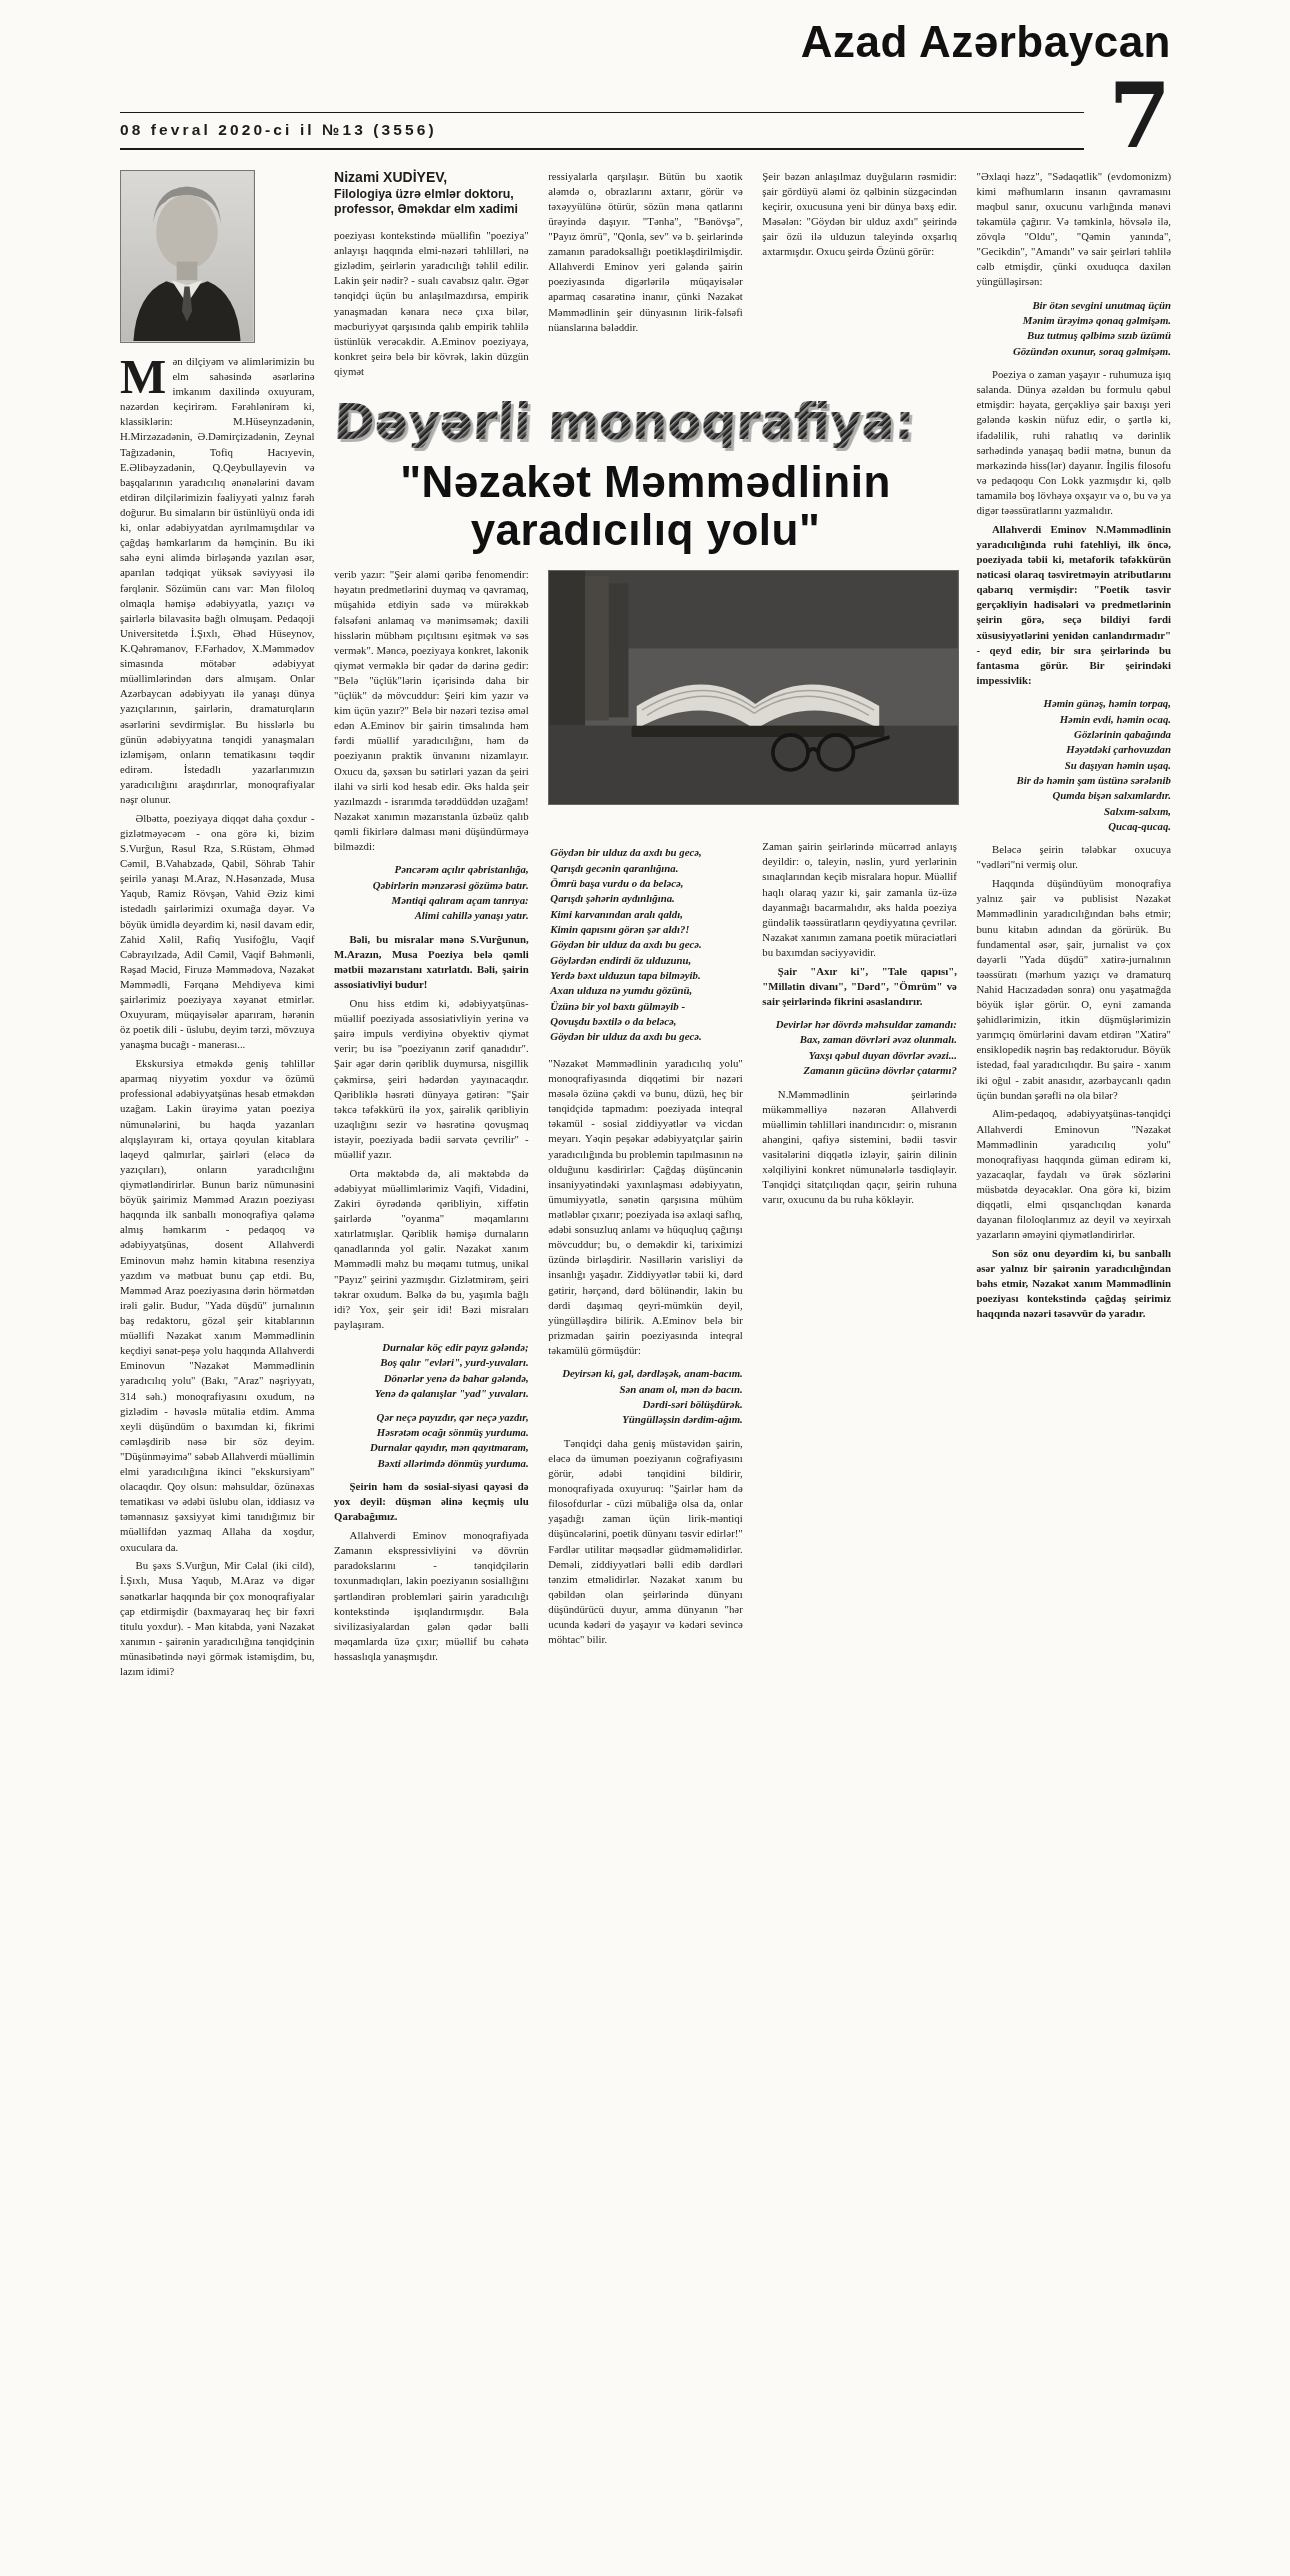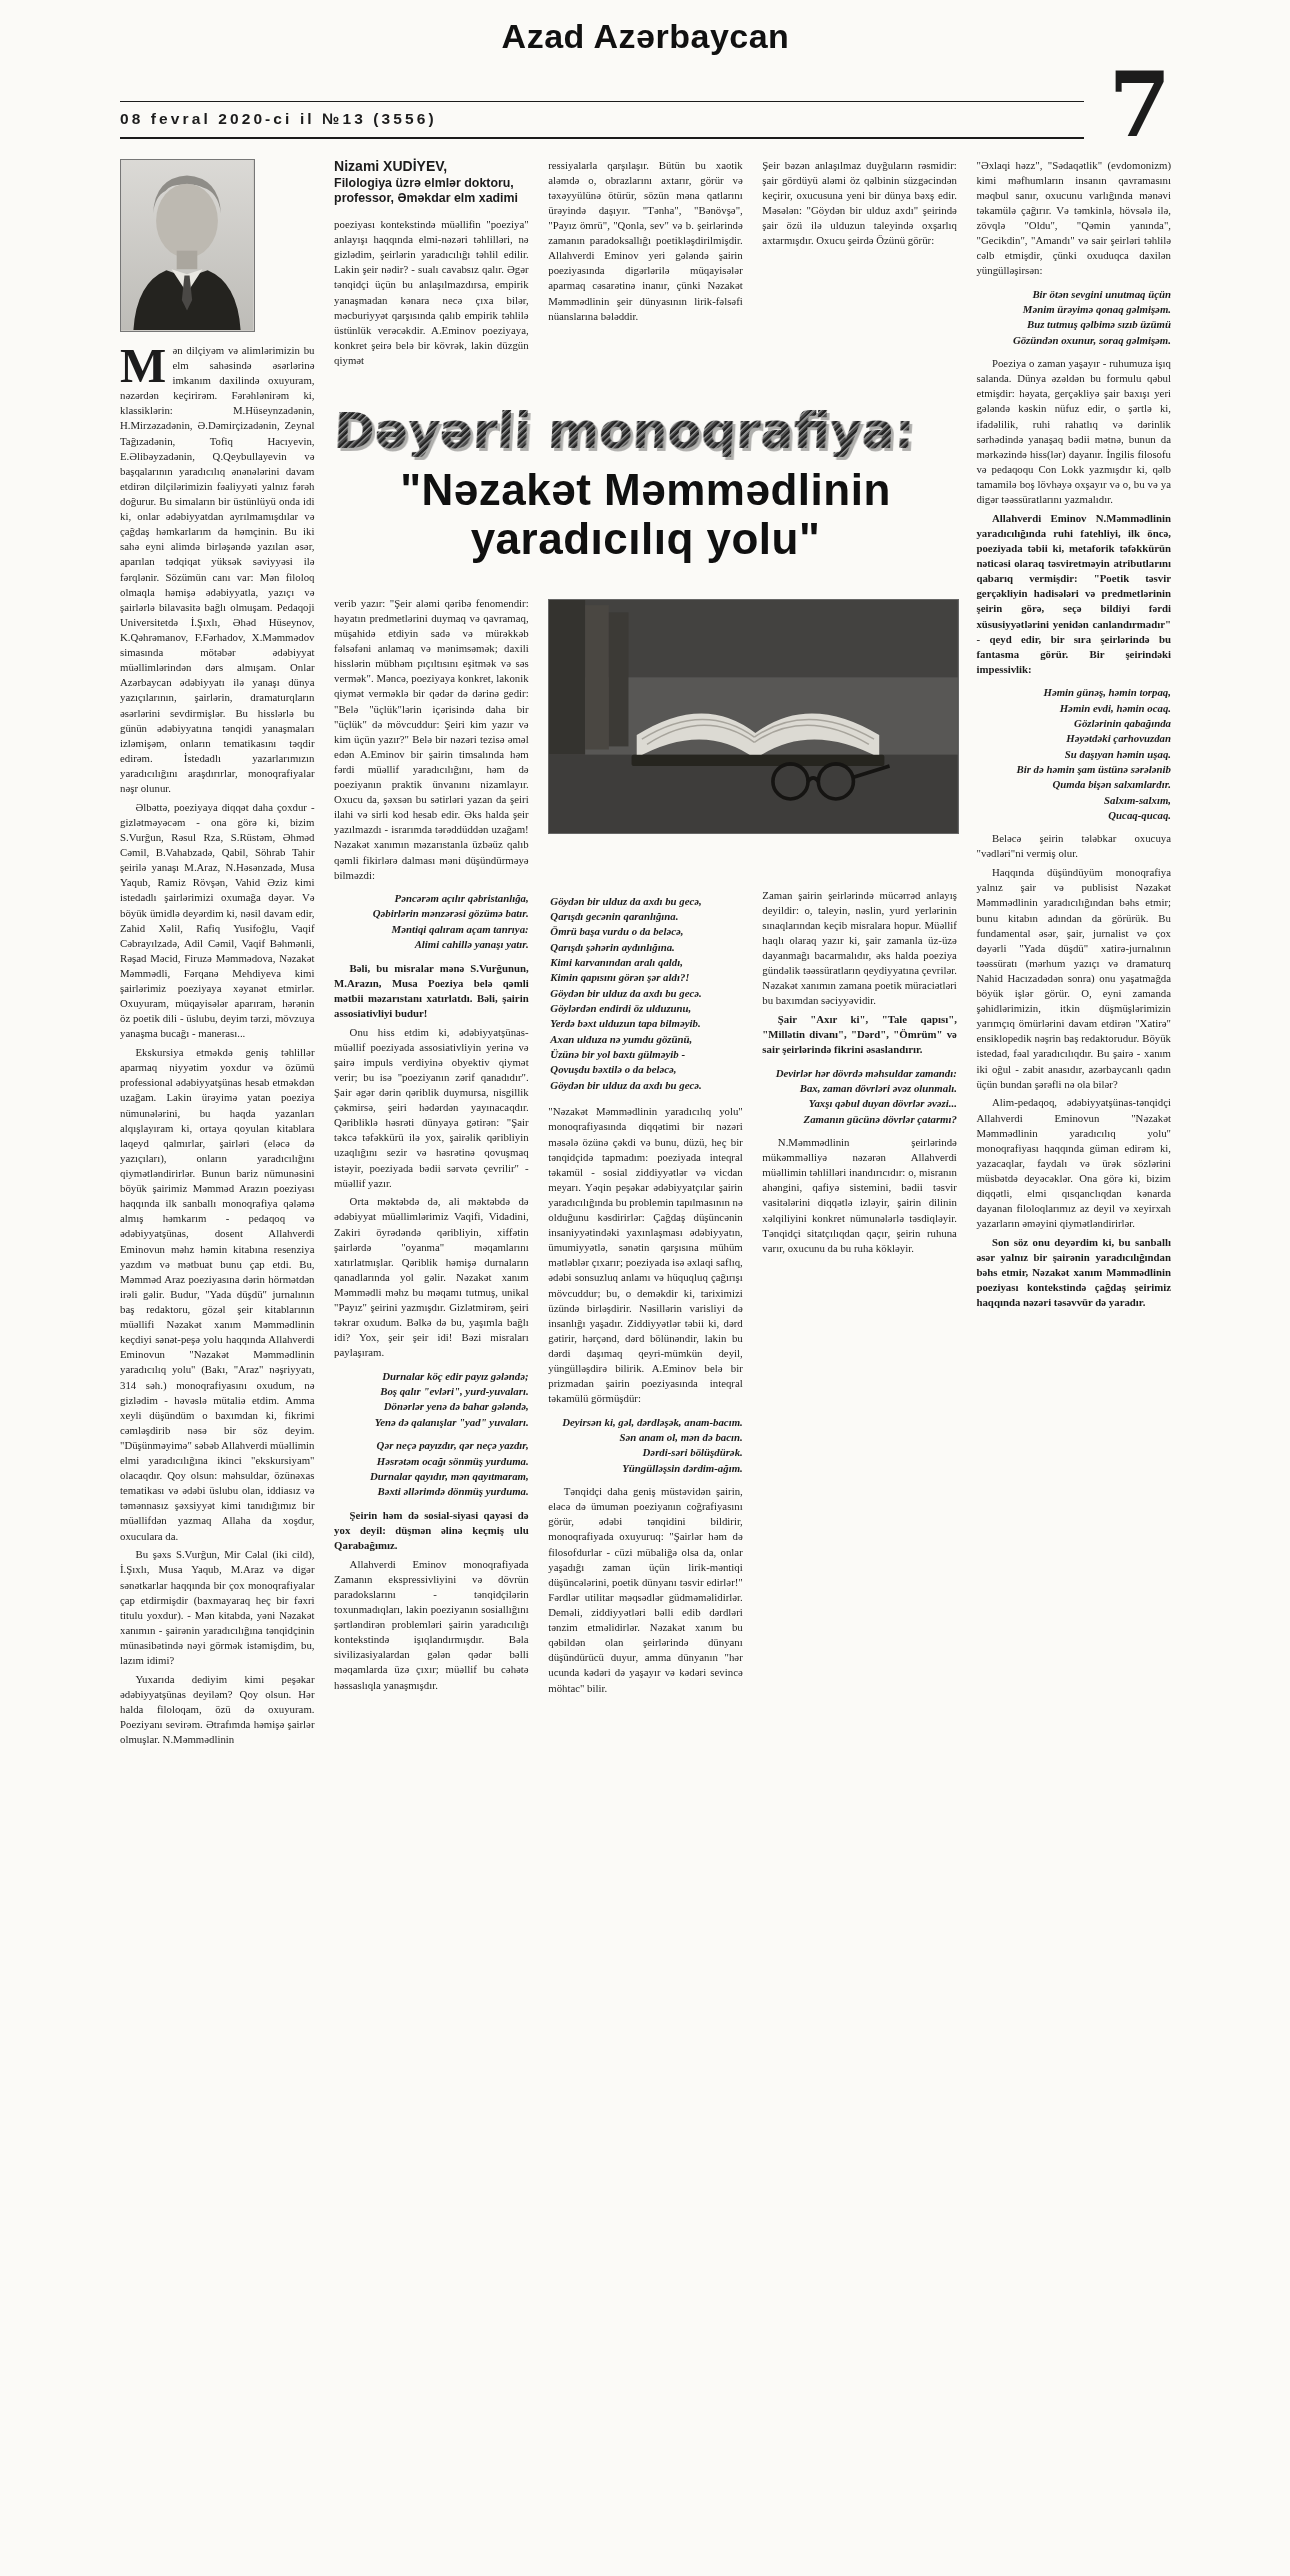--- a/index.html
+++ b/index.html
@@ -4,22 +4,22 @@
 <style>
   html,body { margin:0; padding:0; background:#e9e7e2; }
   .page {
     position:relative; width:1291px; min-height:2584px; margin:0 auto;
     background:#fbfaf7; color:#1c1c1c; box-sizing:border-box;
     font-family:"Liberation Serif","DejaVu Serif",serif; padding:13.4px 0 31px;
   }
   .inner { width:1051px; margin:0 auto; }
 
   .masthead {
-    text-align:center; font-family:"Liberation Sans","DejaVu Sans",sans-serif;
-    font-weight:800; font-size:34px; letter-spacing:0.5px; margin:4.1px 0 15.5px; color:#111;
+    text-align:right; font-family:"Liberation Sans","DejaVu Sans",sans-serif;
+    font-weight:800; font-size:44px; letter-spacing:0.5px; margin:4.1px 0 15.5px; color:#111;
   }
 
   .datebar { display:flex; align-items:flex-end; }
   .datebar-left {
     flex:1; border-top:1.5px solid #1b1b1b; border-bottom:2.1px solid #1b1b1b;
     padding:8.2px 0 9.3px; margin-right:24px;
   }
   .date-text {
     font-family:"Liberation Sans","DejaVu Sans",sans-serif; font-weight:700;
     font-size:15.5px; letter-spacing:3.1px;
@@ -121,21 +121,20 @@
             <path d="M24,330 Q30,238 88,214 L128,228 L168,214 Q226,238 232,330 Z" fill="#24231f"></path>
             <path d="M98,212 L128,258 L158,212 L128,222 Z" fill="#e9e7e1"></path>
             <path d="M123,224 L133,224 L138,272 L128,292 L118,272 Z" fill="#4a4845"></path>
           </svg>
         </div>
         <div>
             <p class="para normal dropcap-para"><span class="dropcap">M</span>ən dilçiyəm və alimlərimizin bu elm sahəsində əsərlərinə imkanım daxilində oxuyuram, nəzərdən keçirirəm. Fərəhlənirəm ki, klassiklərin: M.Hüseynzadənin, H.Mirzəzadənin, Ə.Dəmirçizadənin, Zeynal Tağızadənin, Tofiq Hacıyevin, E.Əlibəyzadənin, Q.Qeybullayevin və başqalarının yaradıcılıq ənənələrini davam etdirən dilçilərimizin fəaliyyəti yalnız fərəh doğurur. Bu simaların bir üstünlüyü onda idi ki, onlar ədəbiyyatdan ayrılmamışdılar və çağdaş həmkarlarım da həmçinin. Bu iki sahə eyni alimdə birləşəndə yazılan əsər, aparılan tədqiqat yüksək səviyyəsi ilə fərqlənir. Sözümün canı var: Mən filoloq olmaqla həmişə ədəbiyyatla, yazıçı və şairlərlə bilavasitə bağlı olmuşam. Pedaqoji Universitetdə İ.Şıxlı, Əhəd Hüseynov, K.Qəhrəmanov, F.Fərhadov, X.Məmmədov simasında mötəbər ədəbiyyat müəllimlərindən dərs almışam. Onlar Azərbaycan ədəbiyyatı ilə yanaşı dünya yazıçılarının, şairlərin, dramaturqların əsərlərini sevdirmişlər. Bu hisslərlə bu günün ədəbiyyatına tənqidi yanaşmaları izləmişəm, onların tematikasını təqdir edirəm. İstedadlı yazarlarımızın yaradıcılığını araşdırırlar, monoqrafiyalar nəşr olunur.</p>
             <p class="para normal">Əlbəttə, poeziyaya diqqət daha çoxdur - gizlətməyəcəm - ona görə ki, bizim S.Vurğun, Rəsul Rza, S.Rüstəm, Əhməd Cəmil, B.Vahabzadə, Qabil, Söhrab Tahir şeirilə yanaşı M.Araz, N.Həsənzadə, Musa Yaqub, Ramiz Rövşən, Vahid Əziz kimi istedadlı şairlərimizi oxumağa dəyər. Və böyük ümidlə deyərdim ki, nəsil davam edir, Zahid Xəlil, Rafiq Yusifoğlu, Vaqif Cəbrayılzadə, Adil Cəmil, Vaqif Bəhmənli, Rəşad Məcid, Firuzə Məmmədova, Nəzakət Məmmədli, Fərqanə Mehdiyeva kimi şairlərimiz poeziyaya xəyanət etmirlər. Oxuyuram, müqayisələr aparıram, hərənin öz poetik dili - üslubu, deyim tərzi, mövzuya yanaşma bucağı - manerası...</p>
             <p class="para normal">Ekskursiya etməkdə geniş təhlillər aparmaq niyyətim yoxdur və özümü professional ədəbiyyatşünas hesab etməkdən uzağam. Lakin ürəyimə yatan poeziya nümunələrini, bu haqda yazanları alqışlayıram ki, ortaya qoyulan kitablara laqeyd qalmırlar, şairləri (eləcə də yazıçıları), onların yaradıcılığını qiymətləndirirlər. Bunun bariz nümunəsini böyük şairimiz Məmməd Arazın poeziyası haqqında ilk sanballı monoqrafiya qələmə almış həmkarım - pedaqoq və ədəbiyyatşünas, dosent Allahverdi Eminovun məhz həmin kitabına resenziya yazdım və mətbuat bunu çap etdi. Bu, Məmməd Araz poeziyasına dərin hörmətdən irəli gəlir. Budur, "Yada düşdü" jurnalının baş redaktoru, gözəl şeir kitablarının müəllifi Nəzakət xanım Məmmədlinin keçdiyi sənət-peşə yolu haqqında Allahverdi Eminovun "Nəzakət Məmmədlinin yaradıcılıq yolu" (Bakı, "Araz" nəşriyyatı, 314 səh.) monoqrafiyasını oxudum, nə gizlədim - həvəslə mütaliə etdim. Amma xeyli düşündüm o baxımdan ki, fikrimi cəmləşdirib nəsə bir söz deyim. "Düşünməyimə" səbəb Allahverdi müəllimin elmi yaradıcılığına ikinci "ekskursiyam" olacaqdır. Qoy olsun: məhsuldar, özünəxas tematikası və ədəbi üslubu olan, iddiasız və təmənnasız şəxsiyyət kimi tanıdığımız bir müəllifdən yazmaq Allaha da xoşdur, oxuculara da.</p>
             <p class="para normal">Bu şəxs S.Vurğun, Mir Cəlal (iki cild), İ.Şıxlı, Musa Yaqub, M.Araz və digər sənətkarlar haqqında bir çox monoqrafiyalar çap etdirmişdir (baxmayaraq heç bir fəxri titulu yoxdur). - Mən kitabda, yəni Nəzakət xanımın - şairənin yaradıcılığına tənqidçinin münasibətində nəyi görmək istəmişdim, bu, lazım idimi?</p>
-            <p class="para normal">Yuxarıda dediyim kimi peşəkar ədəbiyyatşünas deyiləm? Qoy olsun. Hər halda filoloqam, özü də oxuyuram. Poeziyanı sevirəm. Ətrafımda həmişə şairlər olmuşlar. N.Məmmədlinin</p>
           </div>
       </div>
 
       <div class="col2top">
         <div class="byline">
           <span class="byline-name">Nizami XUDİYEV,</span>
           <span class="byline-role">Filologiya üzrə elmlər doktoru,</span>
           <span class="byline-role">professor, Əməkdar elm xadimi</span>
         </div>
         <div>

